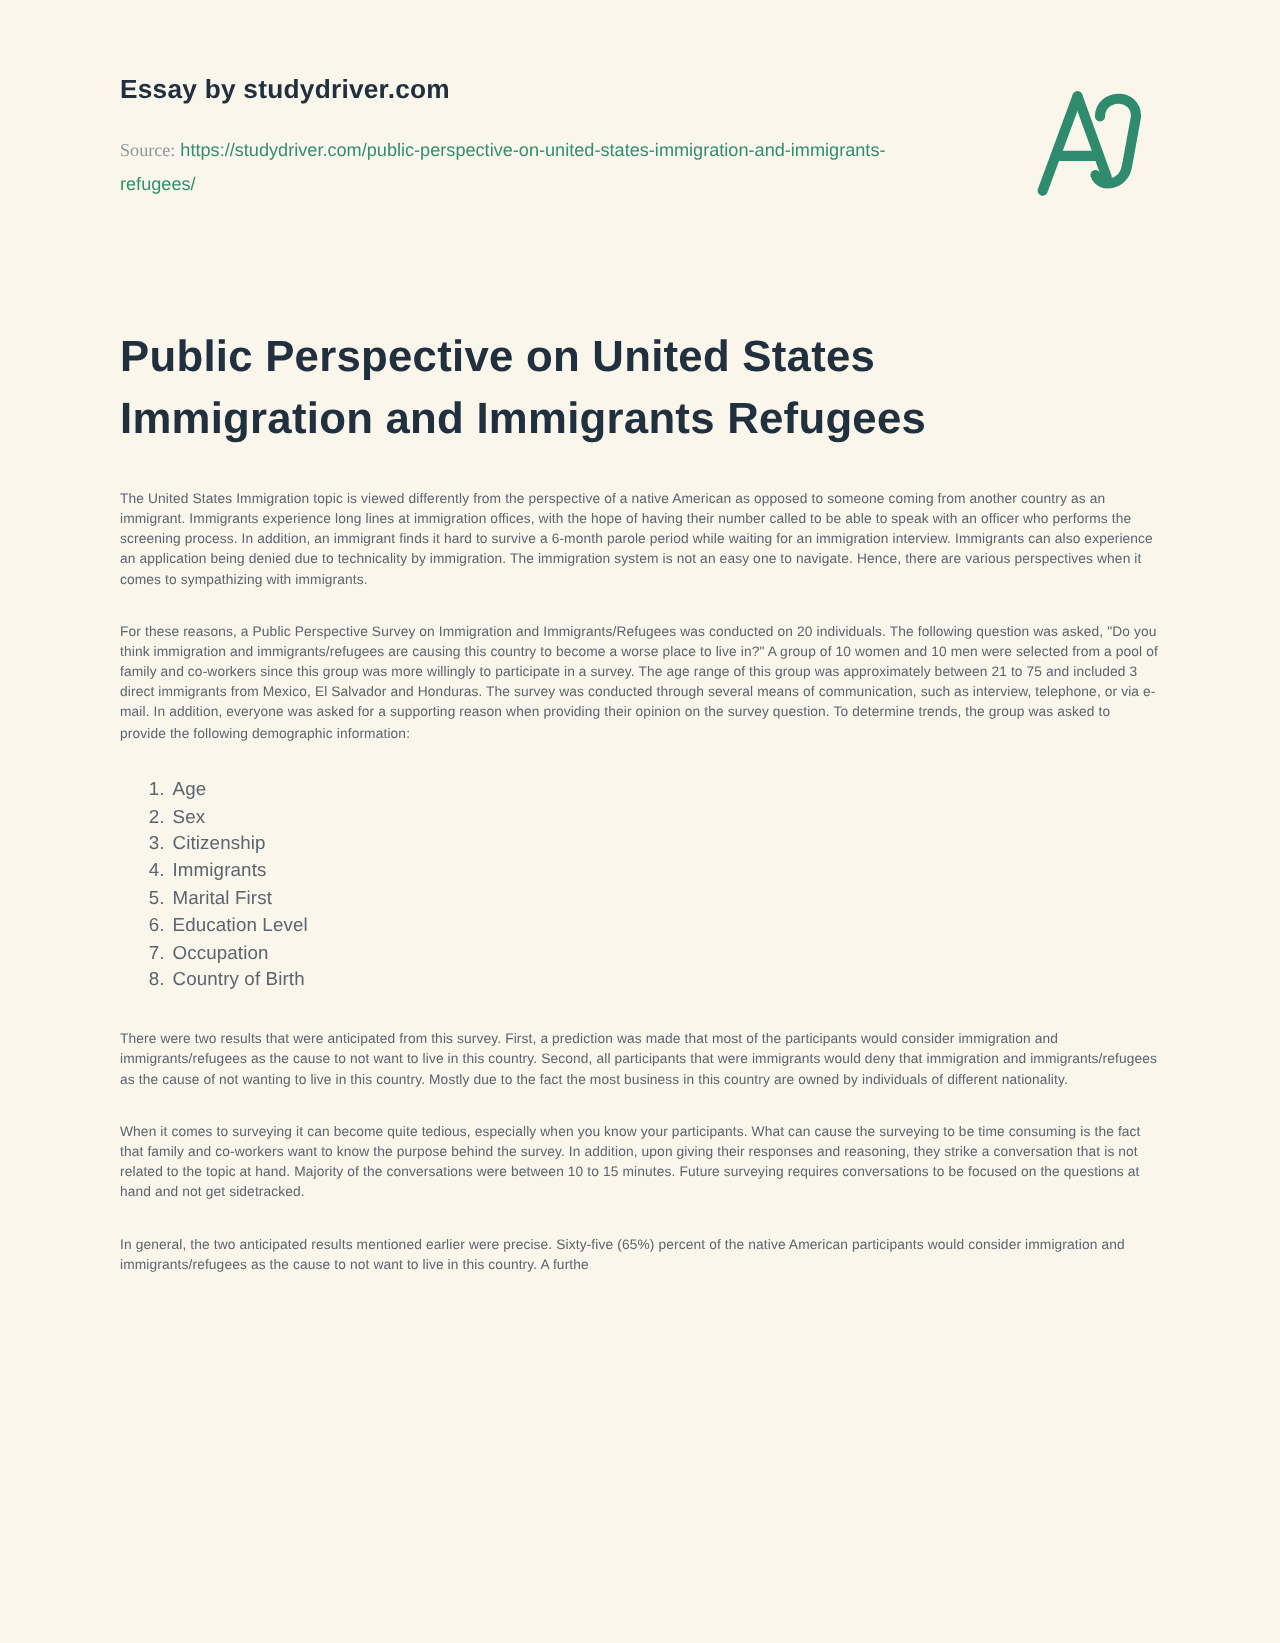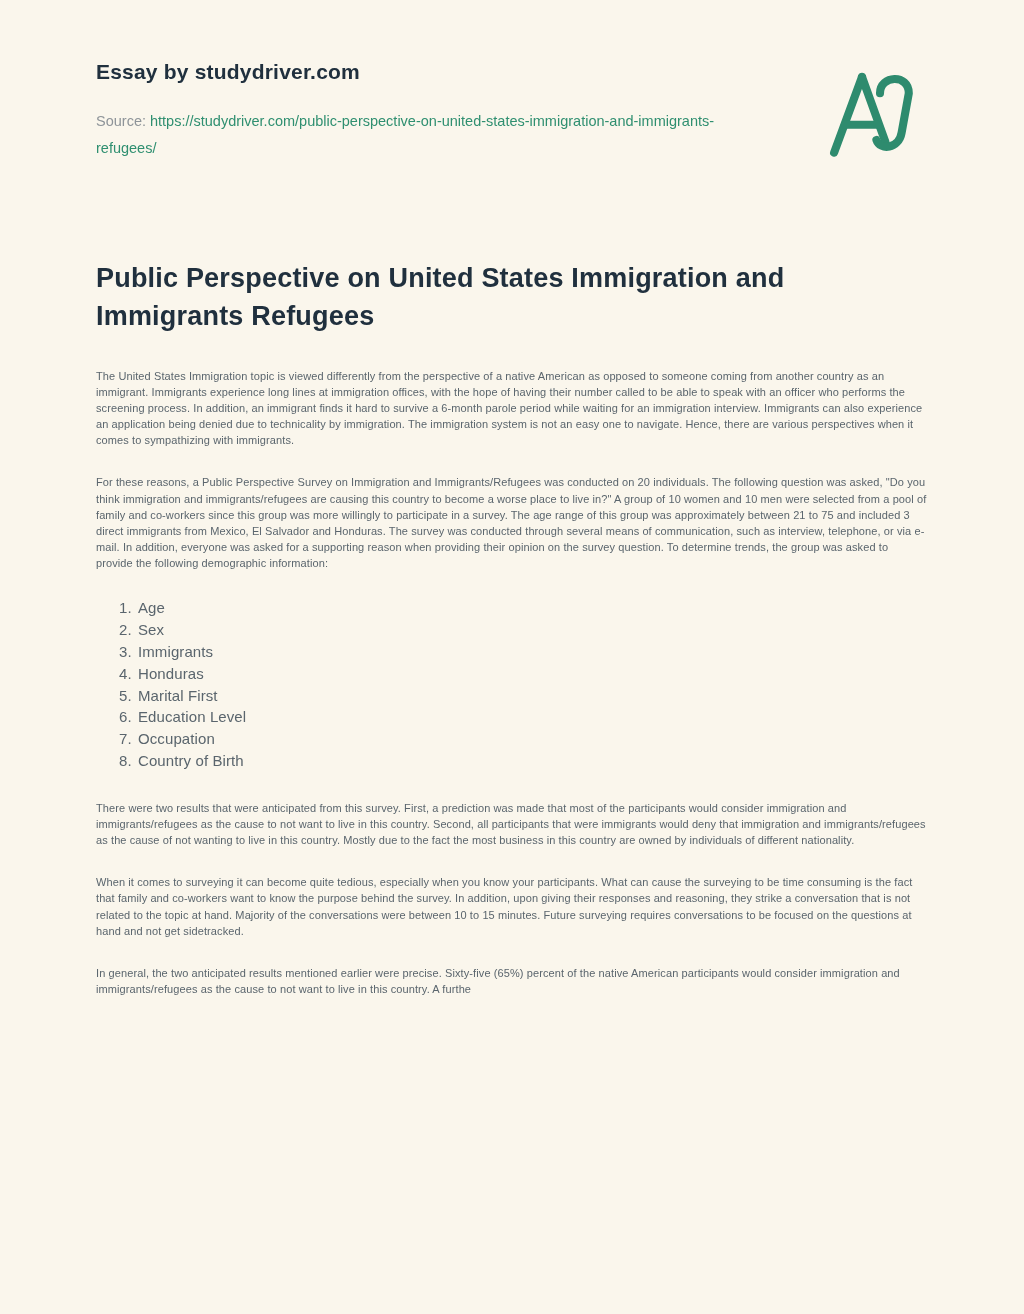--- a/index.html
+++ b/index.html
@@ -40,35 +40,36 @@
     margin: 0;
     max-width: 648px;
     font-size: 14.5px;
     line-height: 1.85;
     word-wrap: break-word;
     overflow-wrap: break-word;
   }
   .source-label {
     color: var(--muted);
     margin-right: 4px;
+    font-family: Liberation Serif, serif;
   }
   .source-url {
     color: var(--accent);
     text-decoration: none;
     cursor: pointer;
   }
   .logo {
     flex: 0 0 auto;
     margin-top: 6px;
     margin-right: 12px;
   }
   .article-title {
     margin: 96px 0 32px 0;
     max-width: 800px;
-    font-size: 27px;
+    font-size: 35px;
     line-height: 1.4;
     font-weight: 700;
     color: var(--heading);
     letter-spacing: 0.2px;
   }
   .body-copy p {
     margin: 15px 0 26px 0;
     font-size: 11px;
     line-height: 1.47;
     color: var(--body-text);
@@ -113,22 +114,22 @@
   <main>
     <h1 class="article-title">Public Perspective on United States Immigration and Immigrants Refugees</h1>
 
     <div class="body-copy">
       <p>The United States Immigration topic is viewed differently from the perspective of a native American as opposed to someone coming from another country as an immigrant. Immigrants experience long lines at immigration offices, with the hope of having their number called to be able to speak with an officer who performs the screening process. In addition, an immigrant finds it hard to survive a 6-month parole period while waiting for an immigration interview. Immigrants can also experience an application being denied due to technicality by immigration. The immigration system is not an easy one to navigate. Hence, there are various perspectives when it comes to sympathizing with immigrants.</p>
       <p>For these reasons, a Public Perspective Survey on Immigration and Immigrants/Refugees was conducted on 20 individuals. The following question was asked, "Do you think immigration and immigrants/refugees are causing this country to become a worse place to live in?" A group of 10 women and 10 men were selected from a pool of family and co-workers since this group was more willingly to participate in a survey. The age range of this group was approximately between 21 to 75 and included 3 direct immigrants from Mexico, El Salvador and Honduras. The survey was conducted through several means of communication, such as interview, telephone, or via e-mail. In addition, everyone was asked for a supporting reason when providing their opinion on the survey question. To determine trends, the group was asked to provide the following demographic information:</p>
 
       <ol class="demographics">
         <li>Age</li>
         <li>Sex</li>
+        <li>Citizenship</li>
         <li>Immigrants</li>
-        <li>Honduras</li>
         <li>Marital First</li>
         <li>Education Level</li>
         <li>Occupation</li>
         <li>Country of Birth</li>
       </ol>
 
       <p>There were two results that were anticipated from this survey. First, a prediction was made that most of the participants would consider immigration and immigrants/refugees as the cause to not want to live in this country. Second, all participants that were immigrants would deny that immigration and immigrants/refugees as the cause of not wanting to live in this country. Mostly due to the fact the most business in this country are owned by individuals of different nationality.</p>
       <p>When it comes to surveying it can become quite tedious, especially when you know your participants. What can cause the surveying to be time consuming is the fact that family and co-workers want to know the purpose behind the survey. In addition, upon giving their responses and reasoning, they strike a conversation that is not related to the topic at hand. Majority of the conversations were between 10 to 15 minutes. Future surveying requires conversations to be focused on the questions at hand and not get sidetracked.</p>
       <p>In general, the two anticipated results mentioned earlier were precise. Sixty-five (65%) percent of the native American participants would consider immigration and immigrants/refugees as the cause to not want to live in this country. A furthe</p>
     </div>

